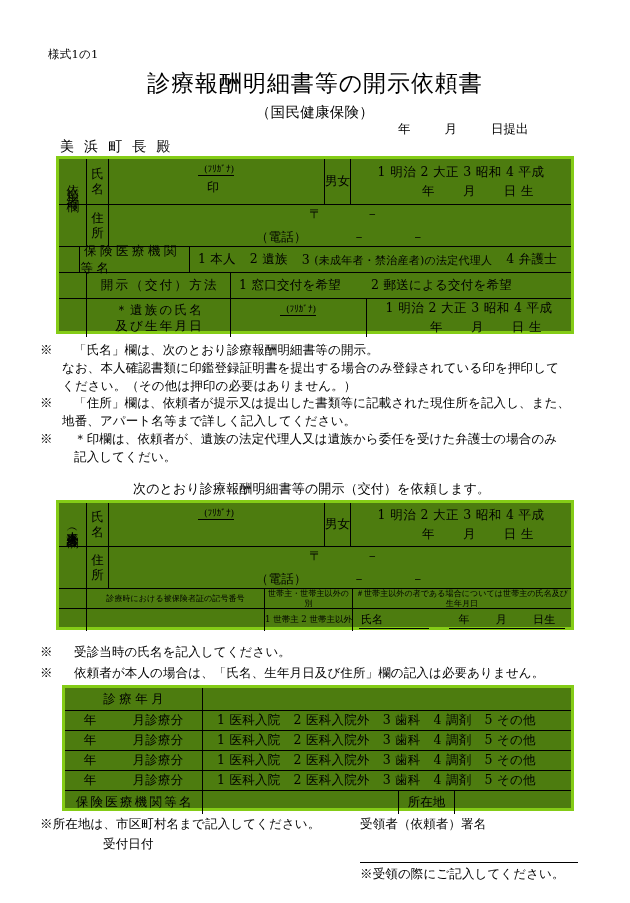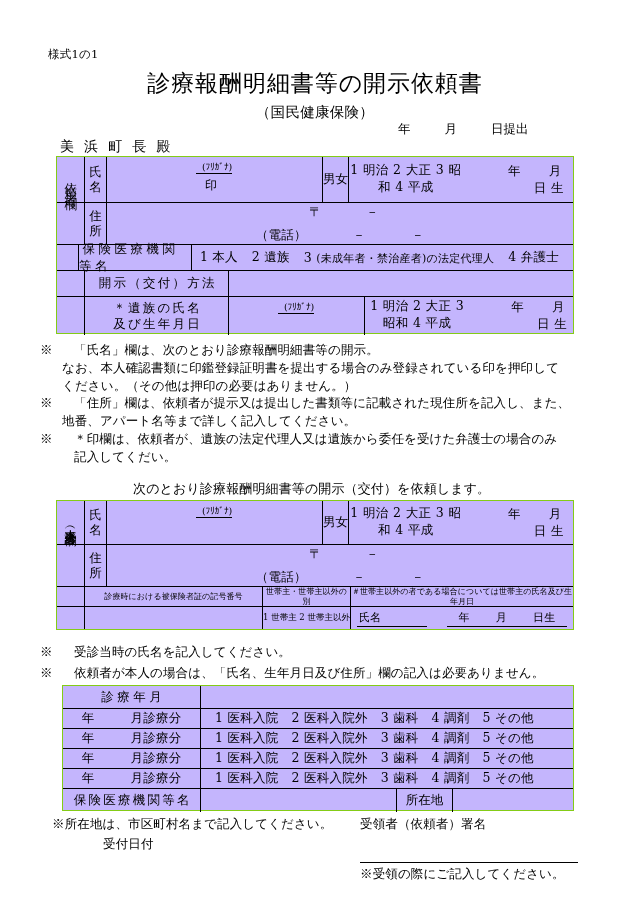--- a/index.html
+++ b/index.html
@@ -61,23 +61,23 @@
   .addressee {
     position: absolute;
     left: 60px; top: 138px;
     font-size: 14px;
     letter-spacing: 0.72em;
   }
 
   
   .tbl {
     position: absolute;
-    border: 1px solid #84cc16;
+    border: 3px solid #84cc16;
     box-sizing: border-box;
-    background: #c4b5fd;
+    background: #4d7c0f;
   }
   .tbl .r { display: flex; box-sizing: border-box; }
   .tbl .c {
     box-sizing: border-box;
     position: relative;
     display: flex;
     align-items: center;
   }
   .bb { border-bottom: 1px solid #000; }
   .br { border-right: 1px solid #000; }
@@ -137,21 +137,21 @@
 
   .gender {
     flex-direction: column;
     font-size: 12.5px;
     line-height: 1.18;
     justify-content: center;
     align-items: center;
   }
 
   .era {
-    flex-direction: row;
+    flex-direction: column;
     justify-content: center;
     align-items: stretch;
     font-size: 12.5px;
   }
   .era .eras {
     text-align: center;
     letter-spacing: 0.03em;
     padding-bottom: 2px;
   }
   .era .ymd {
@@ -330,20 +330,24 @@
           <span class="o nowrap"><span>3</span>&nbsp;<span class="small">(未成年者・禁治産者)の法定代理人</span></span>
           <span class="o nowrap"><span>4</span>&nbsp;<span>弁護士</span></span>
       </div>
     </div>
 
     <div class="r bb" style="height:26px;align-items:center;">
       <div class="c br" style="width:28px; height:100%;"></div>
       <div class="c br th-center sp3" style="width:144px; height:100%;">
         <span>開示（交付）方法</span>
       </div>
+      <div class="c opts" style="flex:1; height:100%;">
+        <span class="o nowrap" style="margin-right:30px;"><span>1</span>&nbsp;<span>窓口交付を希望</span></span>
+          <span class="o nowrap"><span>2</span>&nbsp;<span>郵送による交付を希望</span></span>
+      </div>
     </div>
 
     <div class="r" style="height:38px;">
       <div class="c br" style="width:28px; height:100%;"></div>
       <div class="c br" style="width:144px; height:100%; flex-direction:column; justify-content:center; align-items:center; font-size:12.5px; line-height:1.25;">
         <span class="sp3">＊遺族の氏名</span>
         <span class="sp3">及び生年月日</span>
       </div>
       <div class="c br namecell" style="width:136px; height:100%;">
         <div class="furi">(ﾌﾘｶﾞﾅ)</div>
@@ -546,21 +550,21 @@
         <span>保険医療機関等名</span>
       </div>
       <div class="c br cell-pad" style="width:196px; height:100%; font-size:12.5px;"></div>
       <div class="c br th-center" style="width:56px; height:100%;">
         <span>所在地</span>
       </div>
       <div class="c cell-pad" style="flex:1; height:100%; font-size:12.5px;"></div>
     </div>
   </div>
 
-  <div class="foot" style="left:52px; top:816px;">※所在地は、市区町村名まで記入してください。</div>
+  <div class="foot" style="left:40px; top:816px;">※所在地は、市区町村名まで記入してください。</div>
 
   <div class="foot" style="left:103px; top:836px;">受付日付</div>
 
   <div class="foot" style="left:360px; top:816px;">受領者（依頼者）署名</div>
 
   <div class="sig-line" style="left:360px; top:862px; width:218px;"></div>
 
   <div class="foot" style="left:360px; top:866px;">※受領の際にご記入してください。</div>
 
 </div>

